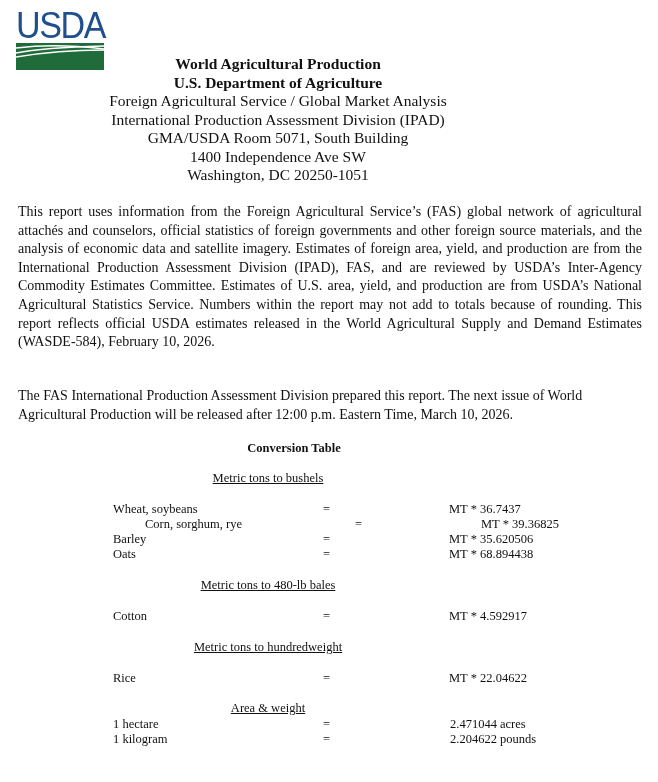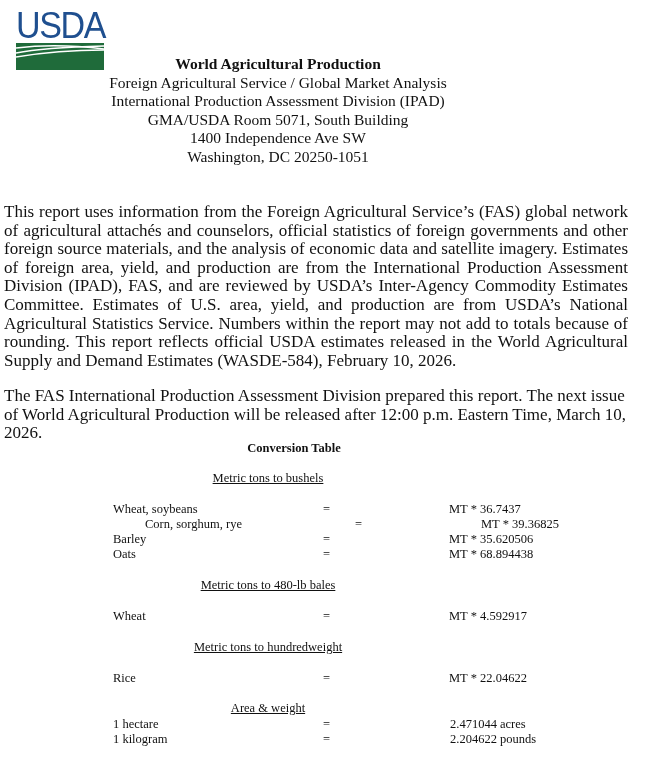--- a/index.html
+++ b/index.html
@@ -7,21 +7,21 @@
     body { position: relative; font-family: "Liberation Serif", serif; color: #111111; }
 
     .logo { position: absolute; left: 16px; top: 10px; width: 88px; height: 60px; }
     .logo-text { position: absolute; left: 0; top: -4px; width: 88px; font-family: "Liberation Sans", sans-serif;
       font-size: 37px; letter-spacing: -1.5px; color: #1f4f8f; font-weight: normal; line-height: 40px; transform: scaleX(0.92); transform-origin: left; }
     .logo svg { position: absolute; left: 0; top: 33px; }
 
     .header { position: absolute; left: 0; top: 55px; width: 556px; text-align: center; font-size: 15.5px; line-height: 18.5px; }
     .header .bold { font-weight: bold; }
 
-    .para { position: absolute; left: 4px; width: 624px; font-size: 17px; line-height: 18.6px; text-align: justify; }
+    .para { position: absolute; left: 18px; width: 624px; font-size: 14px; line-height: 18.6px; text-align: justify; }
     .para1 { top: 203px; }
     .para2 { top: 387px; text-align: left; }
 
     .table-title { position: absolute; left: 0; width: 588px; text-align: center; font-size: 12.5px; font-weight: bold; }
     .section-head { position: absolute; left: 0; width: 536px; text-align: center; font-size: 12.5px; text-decoration: underline; }
 
     .row { position: absolute; left: 113px; width: 460px; height: 15px; font-size: 12.5px; line-height: 15px; text-align: right; }
     .row .lbl { position: absolute; left: 0; top: 0; }
     .row .eq { position: absolute; left: 210px; top: 0; }
     .row .val { position: absolute; left: 336px; top: 0; white-space: nowrap; }
@@ -35,20 +35,21 @@
   <svg width="88" height="27" viewBox="0 0 88 27">
     <rect x="0" y="0" width="88" height="27" fill="#1f6b3a"></rect>
     <path d="M0 5 C 25 2, 55 2, 88 6" stroke="#ffffff" stroke-width="1.6" fill="none"></path>
     <path d="M0 10 C 20 6, 50 4, 88 3" stroke="#ffffff" stroke-width="1.6" fill="none"></path>
     <path d="M0 14 C 30 9, 60 7, 88 7" stroke="#ffffff" stroke-width="1.4" fill="none"></path>
   </svg>
 </div>
 
 <div class="header">
   <div class="bold">World Agricultural Production</div>
+  <div class="bold">U.S. Department of Agriculture</div>
   <div>Foreign Agricultural Service / Global Market Analysis</div>
   <div>International Production Assessment Division (IPAD)</div>
   <div>GMA/USDA Room 5071, South Building</div>
   <div>1400 Independence Ave SW</div>
   <div>Washington, DC 20250-1051</div>
 </div>
 
 <p class="para para1">This report uses information from the Foreign Agricultural Service’s (FAS) global network of agricultural attachés and counselors, official statistics of foreign governments and other foreign source materials, and the analysis of economic data and satellite imagery.  Estimates of foreign area, yield, and production are from the International Production Assessment Division (IPAD), FAS, and are reviewed by USDA’s Inter-Agency Commodity Estimates Committee.  Estimates of U.S. area, yield, and production are from USDA’s National Agricultural Statistics Service. Numbers within the report may not add to totals because of rounding.  This report reflects official USDA estimates released in the World Agricultural Supply and Demand Estimates (WASDE-584), February 10, 2026.</p>
 <p class="para para2">The FAS International Production Assessment Division prepared this report.  The next issue of World Agricultural Production will be released after 12:00 p.m. Eastern Time, March 10, 2026.</p>
 
@@ -73,21 +74,21 @@
 </div>
 <div class="row" style="top:547px;">
   <span class="lbl">Oats</span>
   <span class="eq">=</span>
   <span class="val">MT * 68.894438</span>
 </div>
 
 <div class="section-head" style="top:578px;">Metric tons to 480-lb bales</div>
 
 <div class="row" style="top:609px;">
-  <span class="lbl">Wheat</span>
+  <span class="lbl">Cotton</span>
   <span class="eq">=</span>
   <span class="val">MT * 4.592917</span>
 </div>
 
 <div class="section-head" style="top:640px;">Metric tons to hundredweight</div>
 
 <div class="row" style="top:671px;">
   <span class="lbl">Rice</span>
   <span class="eq">=</span>
   <span class="val">MT * 22.04622</span>

